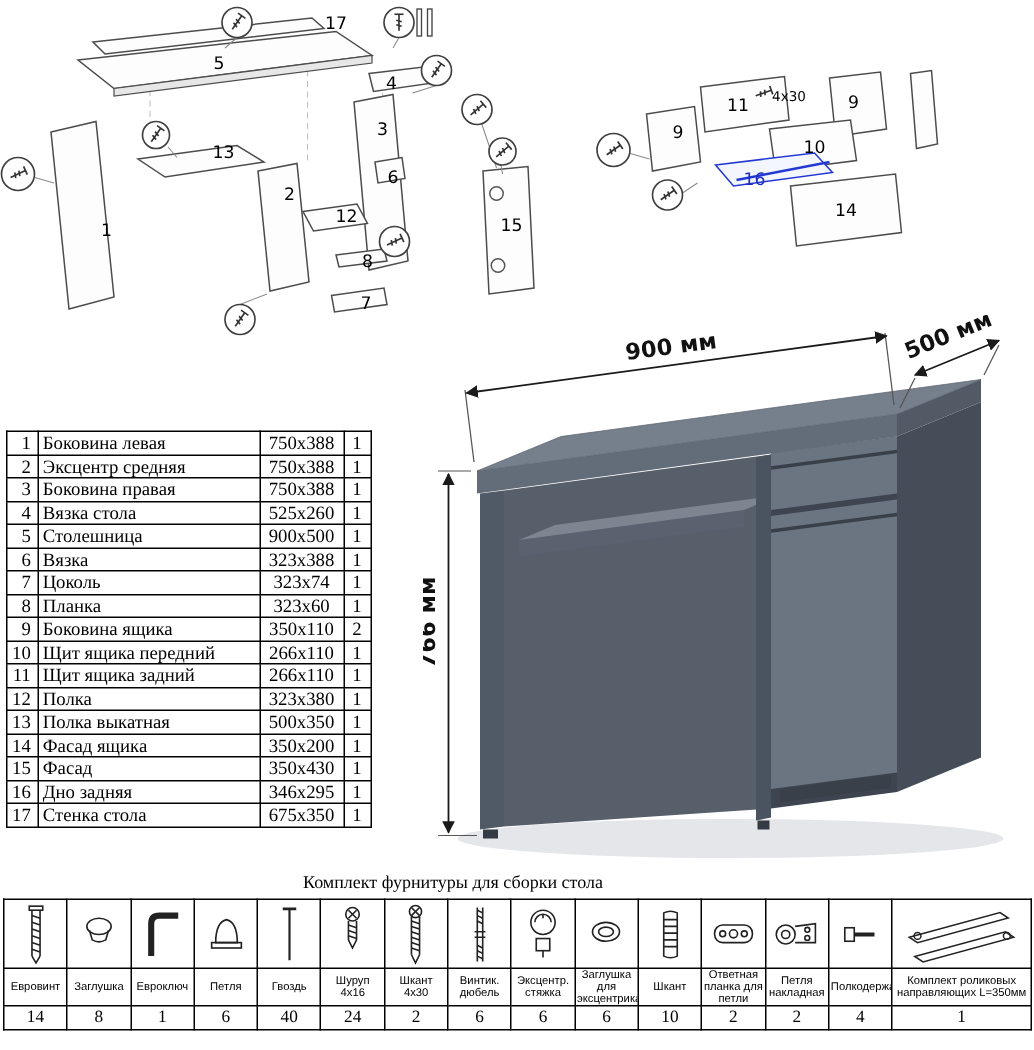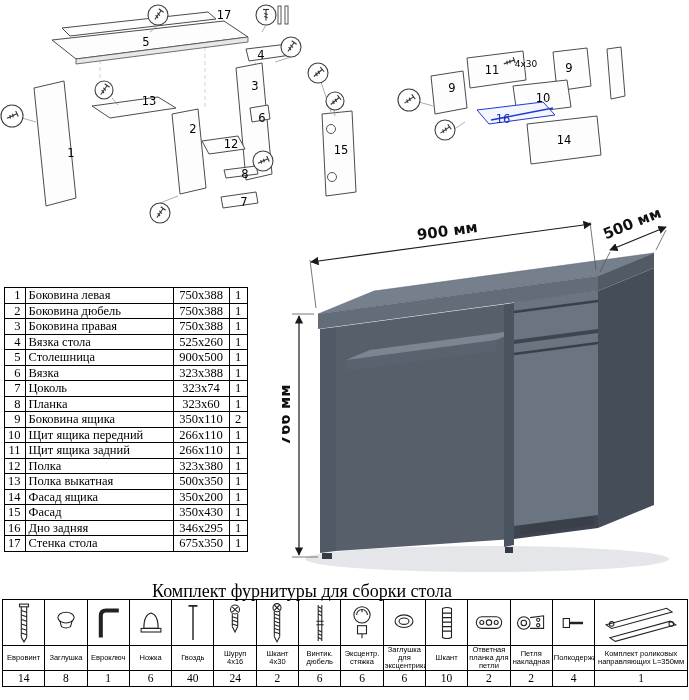--- a/index.html
+++ b/index.html
@@ -31,21 +31,21 @@
 
   
   .parts-table{position:absolute;left:4px;top:287px;border-collapse:collapse;table-layout:fixed;
                font-size:12.5px;line-height:1}
   .parts-table td{border:1px solid #000;padding:1px 3px;height:15px;white-space:nowrap;overflow:hidden}
   .parts-table td:nth-child(1){text-align:right;padding-right:4px}
   .parts-table td:nth-child(3){text-align:center}
   .parts-table td:nth-child(4){text-align:center;padding:1px 1px}
 
   
-  .hw-title{position:absolute;top:581px;left:0;width:604px;text-align:center;font-size:18px}
+  .hw-title{position:absolute;top:581px;left:0;width:604px;text-align:center;font-size:12px}
   .hw-table{position:absolute;left:2px;top:599px;width:686px;border-collapse:collapse;table-layout:fixed}
   .hw-table td{border:1px solid #000;text-align:center;vertical-align:middle;overflow:hidden;width:42px}
   .hw-table td.wide{width:92px}
   .hw-icon-cell{height:46px}
   .hw-icon-cell svg{display:block;margin:0 auto}
   .hw-name-cell{height:24px;font:7.5px/1.05 "Liberation Sans",sans-serif;padding:0 1px}
   .hw-qty-cell{height:16px;font-size:11.5px}
   .defs-holder{position:absolute;width:0;height:0;overflow:hidden}
 </style>
 </head>
@@ -335,21 +335,21 @@
       </colgroup>
     <tbody>
         <tr>
           <td>1</td>
           <td>Боковина левая</td>
           <td>750x388</td>
           <td>1</td>
         </tr>
         <tr>
           <td>2</td>
-          <td>Боковина дюбель</td>
+          <td>Эксцентр средняя</td>
           <td>750x388</td>
           <td>1</td>
         </tr>
         <tr>
           <td>3</td>
           <td>Боковина правая</td>
           <td>750x388</td>
           <td>1</td>
         </tr>
         <tr>
@@ -516,21 +516,21 @@
           <td class="hw-icon-cell wide">
             <svg width="84" height="44" viewBox="0 0 88 48">
               <use href="#drawer-slides-icon"></use>
             </svg>
           </td>
         </tr>
       <tr>
           <td class="hw-name-cell">Евровинт</td>
           <td class="hw-name-cell">Заглушка</td>
           <td class="hw-name-cell">Евроключ</td>
-          <td class="hw-name-cell">Ножка</td>
+          <td class="hw-name-cell">Петля</td>
           <td class="hw-name-cell">Гвоздь</td>
           <td class="hw-name-cell">Шуруп 4x16</td>
           <td class="hw-name-cell">Шкант 4x30</td>
           <td class="hw-name-cell">Винтик. дюбель</td>
           <td class="hw-name-cell">Эксцентр. стяжка</td>
           <td class="hw-name-cell">Заглушка для эксцентрика</td>
           <td class="hw-name-cell">Шкант</td>
           <td class="hw-name-cell">Ответная планка для петли</td>
           <td class="hw-name-cell">Петля накладная</td>
           <td class="hw-name-cell">Полкодержатель</td>

